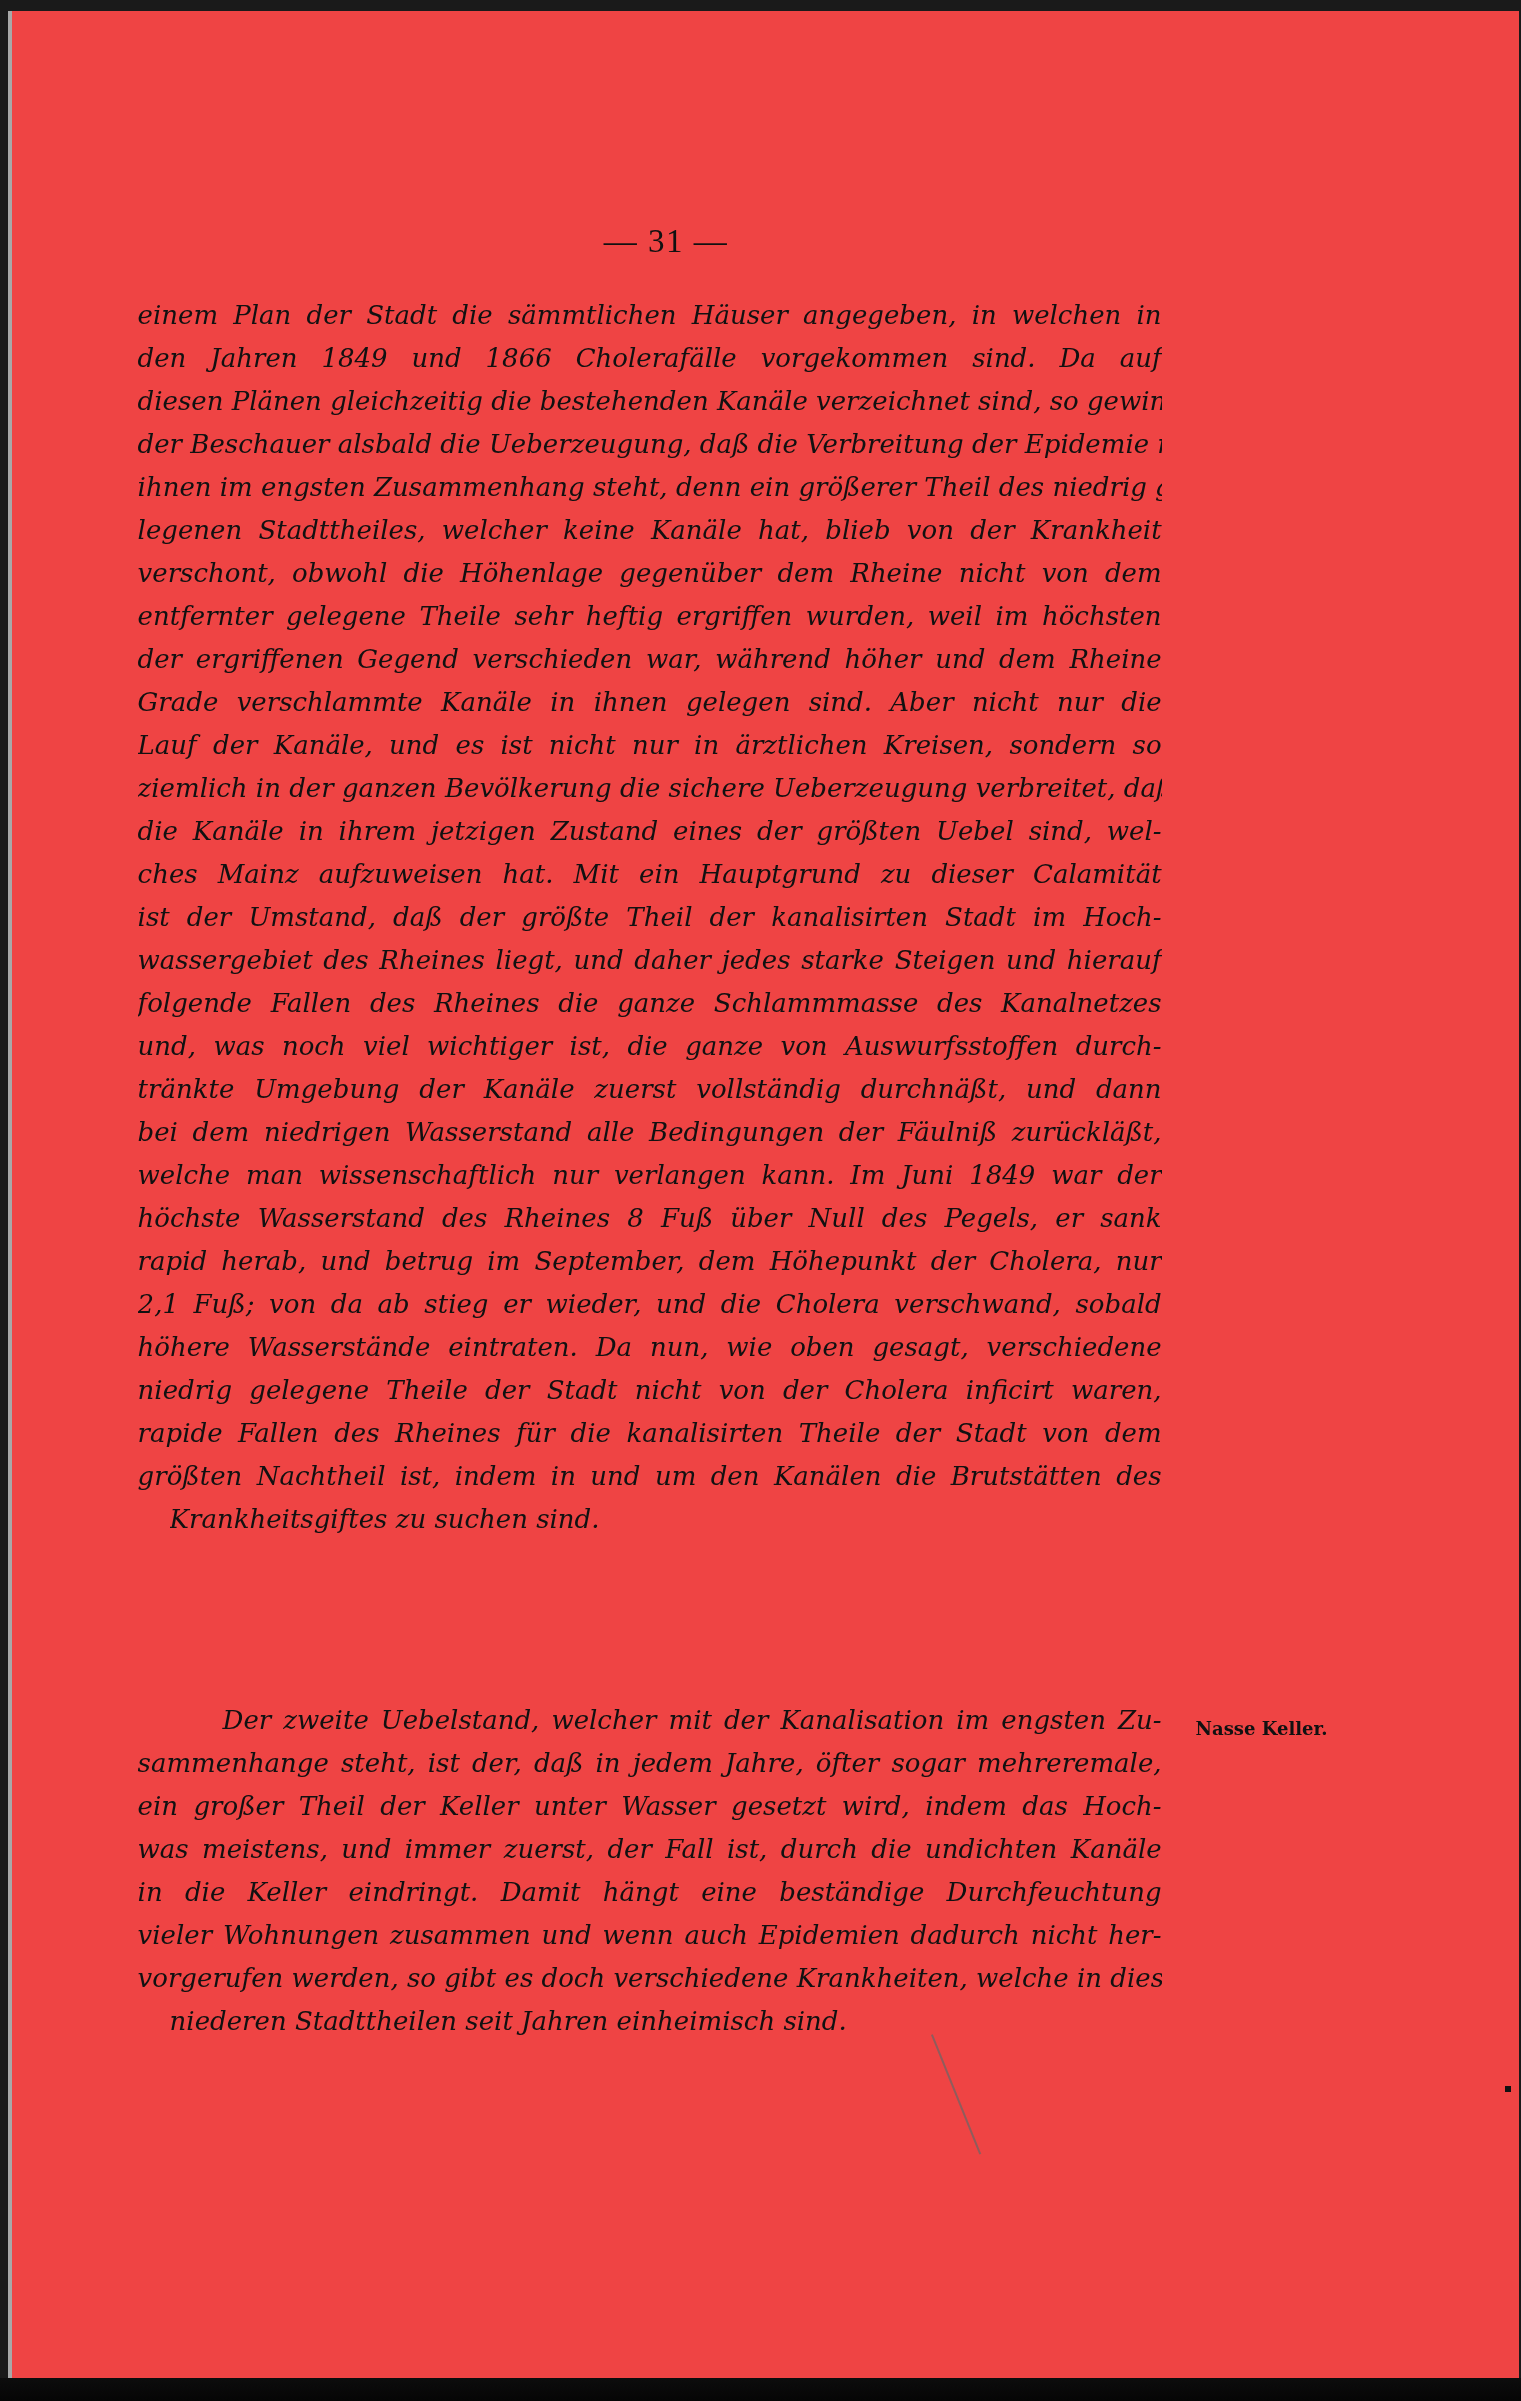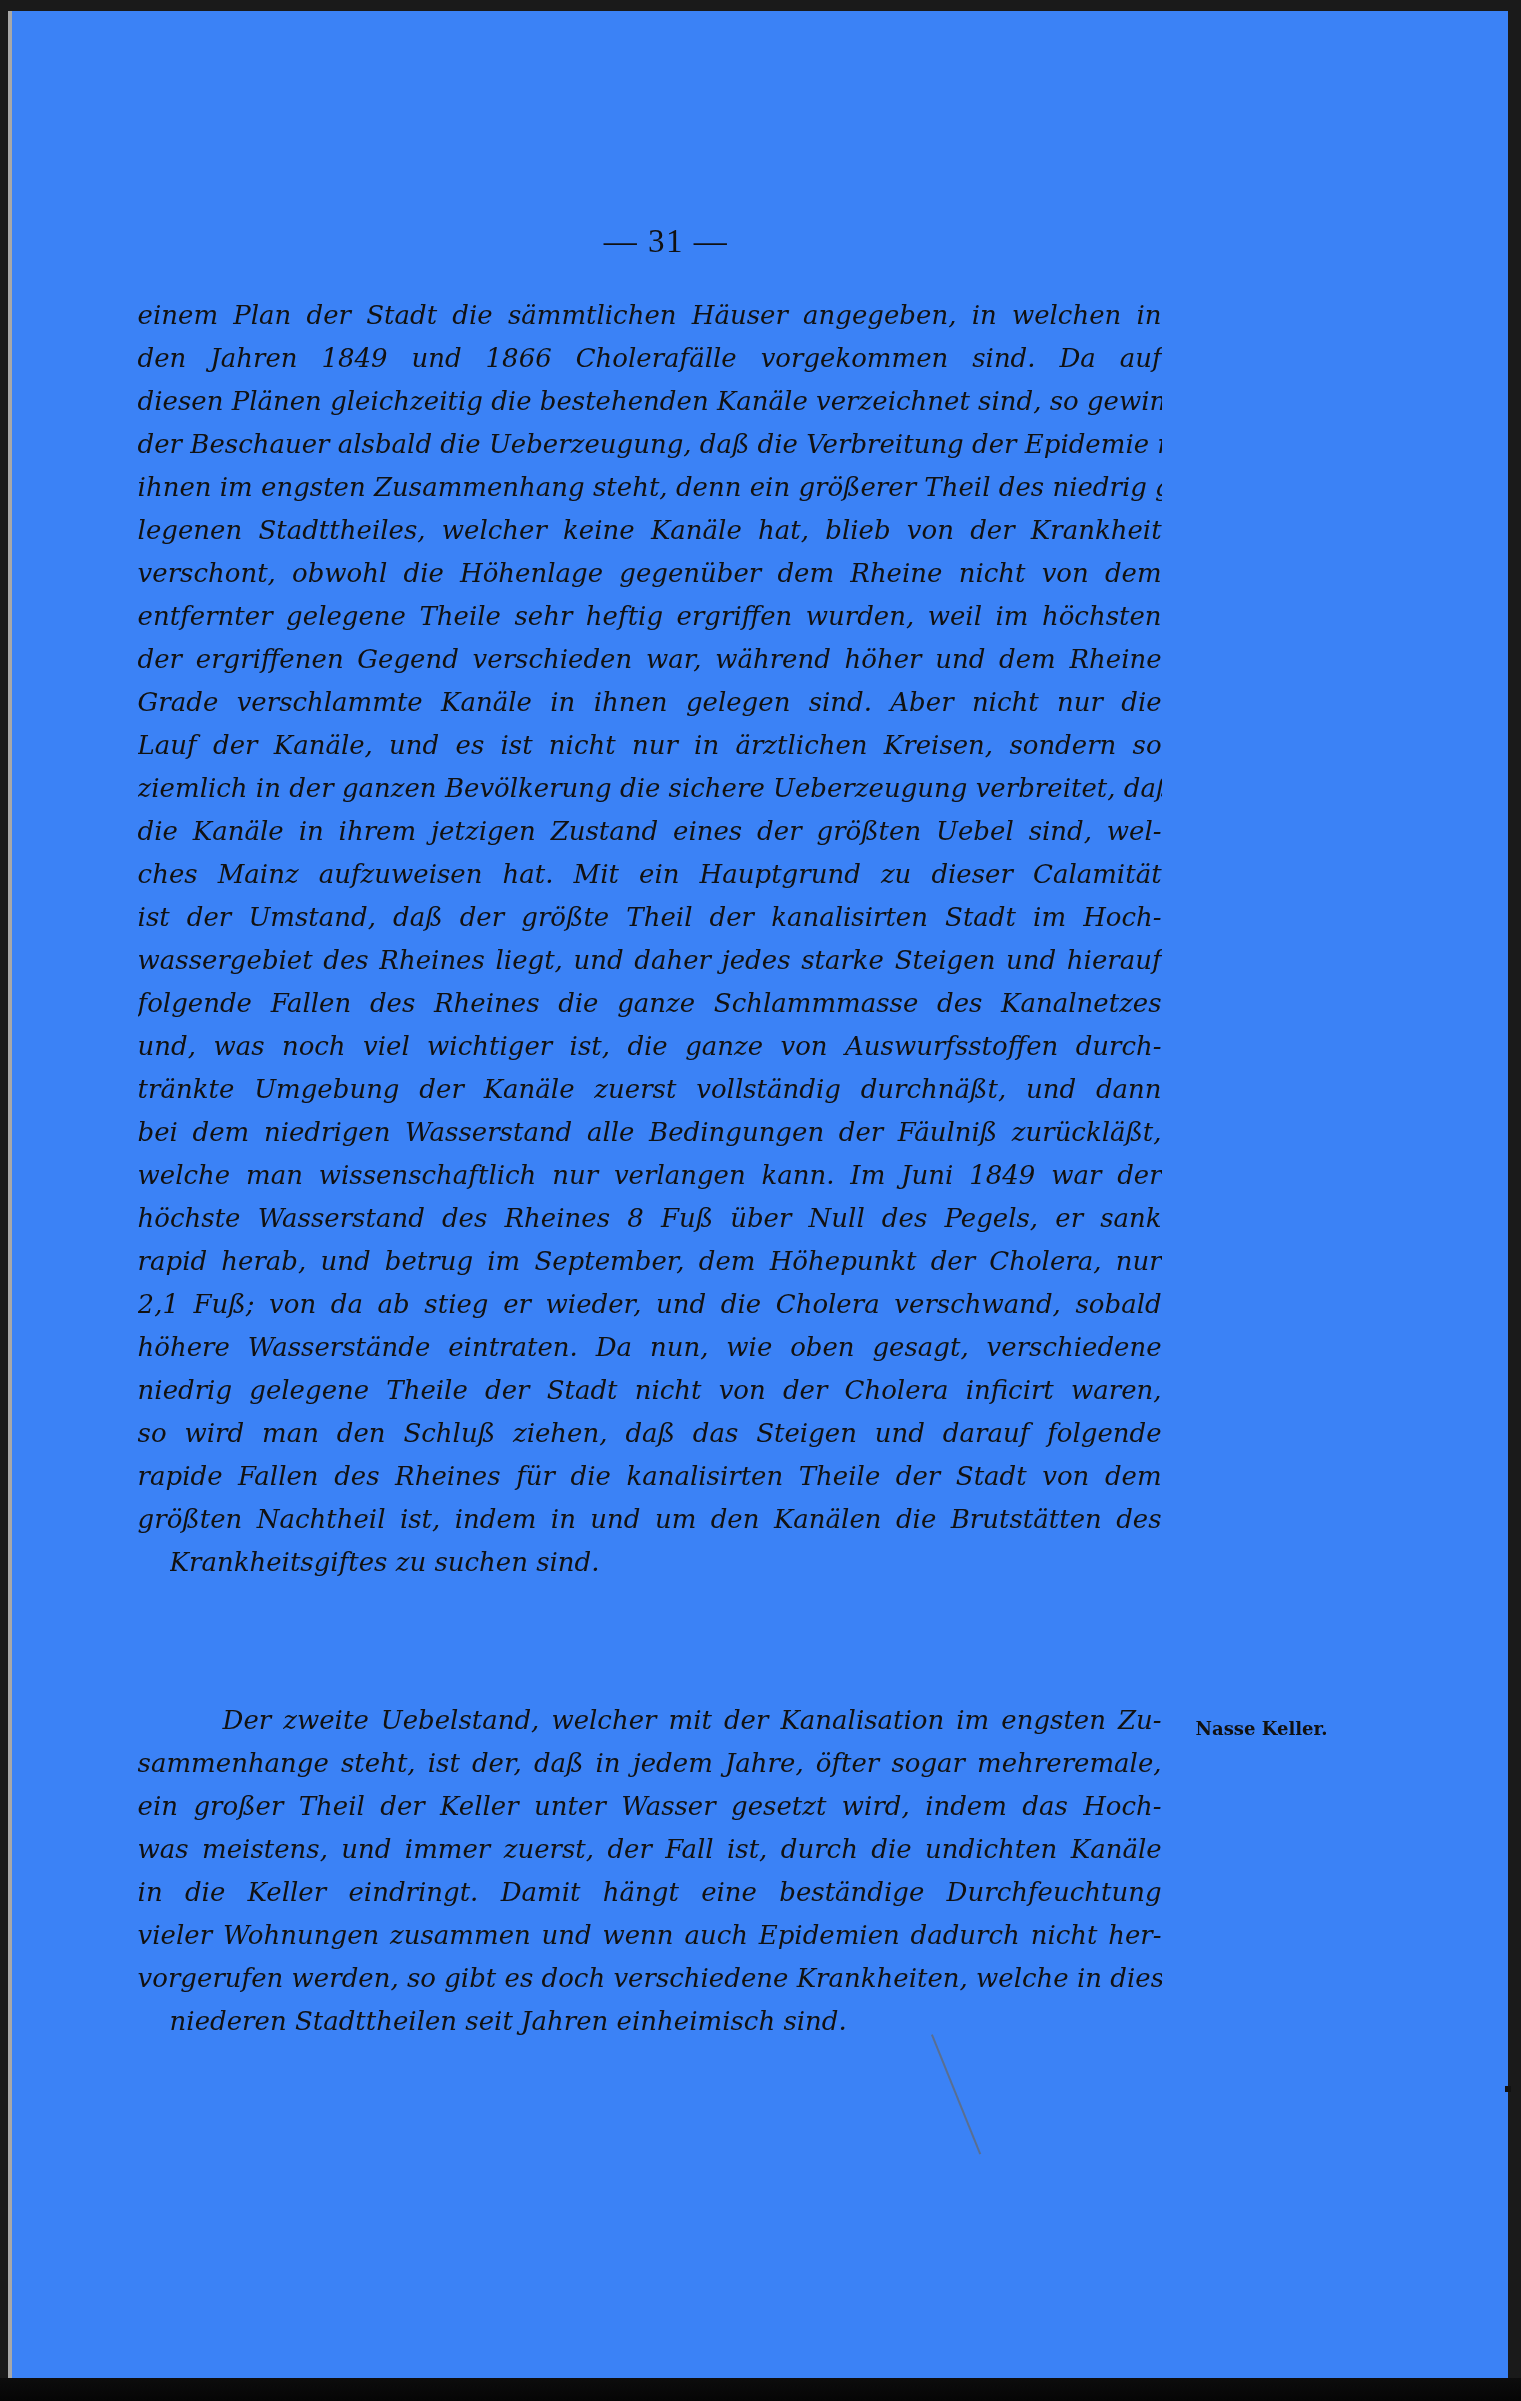--- a/index.html
+++ b/index.html
@@ -6,22 +6,23 @@
   body {
     width: 1522px; height: 2401px;
     background: #1a1a1a;
     position: relative; overflow: hidden;
     font-family: "DejaVu Serif", serif;
   }
   .page {
     position: absolute;
     left: 7.6px; top: 10.7px;
     width: 1496px; height: 2368px;
-    background: #3b82f6;
+    background: #ef4444;
     border-left: 4.6px solid #a8a8a8;
+    padding-left: 11px;
   }
   .bottom-shade {
     position: absolute; left: 0; right: 0; bottom: 0; height: 23px;
     background: linear-gradient(to bottom, #0d0d0d, #050505);
   }
   .page-number {
     position: absolute;
     left: 563px; top: 212px; width: 183px;
     text-align: center;
     font-family: "Liberation Serif", serif;
@@ -93,21 +94,20 @@
       <div class="line">folgende Fallen des Rheines die ganze Schlammmasse des Kanalnetzes</div>
       <div class="line">und, was noch viel wichtiger ist, die ganze von Auswurfsstoffen durch-</div>
       <div class="line">tränkte Umgebung der Kanäle zuerst vollständig durchnäßt, und dann</div>
       <div class="line">bei dem niedrigen Wasserstand alle Bedingungen der Fäulniß zurückläßt,</div>
       <div class="line">welche man wissenschaftlich nur verlangen kann. Im Juni 1849 war der</div>
       <div class="line">höchste Wasserstand des Rheines 8 Fuß über Null des Pegels, er sank</div>
       <div class="line">rapid herab, und betrug im September, dem Höhepunkt der Cholera, nur</div>
       <div class="line">2,1 Fuß; von da ab stieg er wieder, und die Cholera verschwand, sobald</div>
       <div class="line">höhere Wasserstände eintraten. Da nun, wie oben gesagt, verschiedene</div>
       <div class="line">niedrig gelegene Theile der Stadt nicht von der Cholera inficirt waren,</div>
-      <div class="line">so wird man den Schluß ziehen, daß das Steigen und darauf folgende</div>
       <div class="line">rapide Fallen des Rheines für die kanalisirten Theile der Stadt von dem</div>
       <div class="line">größten Nachtheil ist, indem in und um den Kanälen die Brutstätten des</div>
       <div class="line last">Krankheitsgiftes zu suchen sind.</div>
     </div>
   <div class="text-block" id="para2">
       <div class="line indent">Der zweite Uebelstand, welcher mit der Kanalisation im engsten Zu-</div>
       <div class="line">sammenhange steht, ist der, daß in jedem Jahre, öfter sogar mehreremale,</div>
       <div class="line">ein großer Theil der Keller unter Wasser gesetzt wird, indem das Hoch-</div>
       <div class="line">was meistens, und immer zuerst, der Fall ist, durch die undichten Kanäle</div>
       <div class="line">in die Keller eindringt. Damit hängt eine beständige Durchfeuchtung</div>

